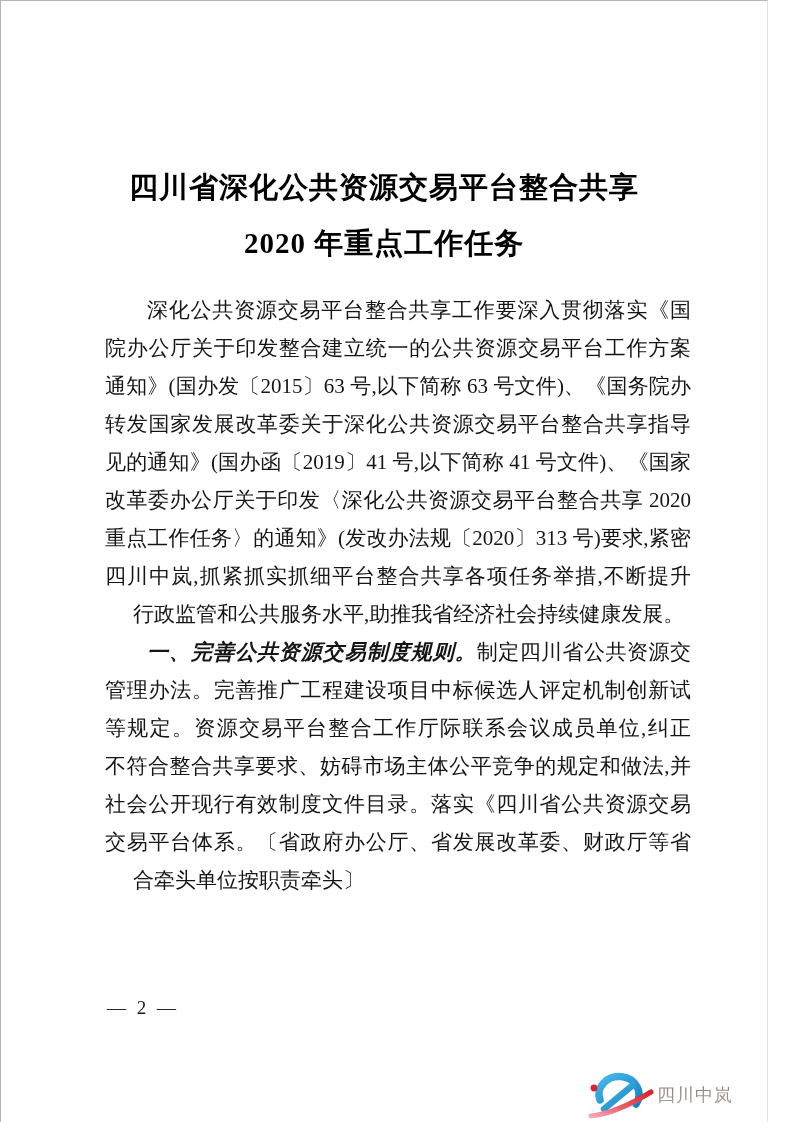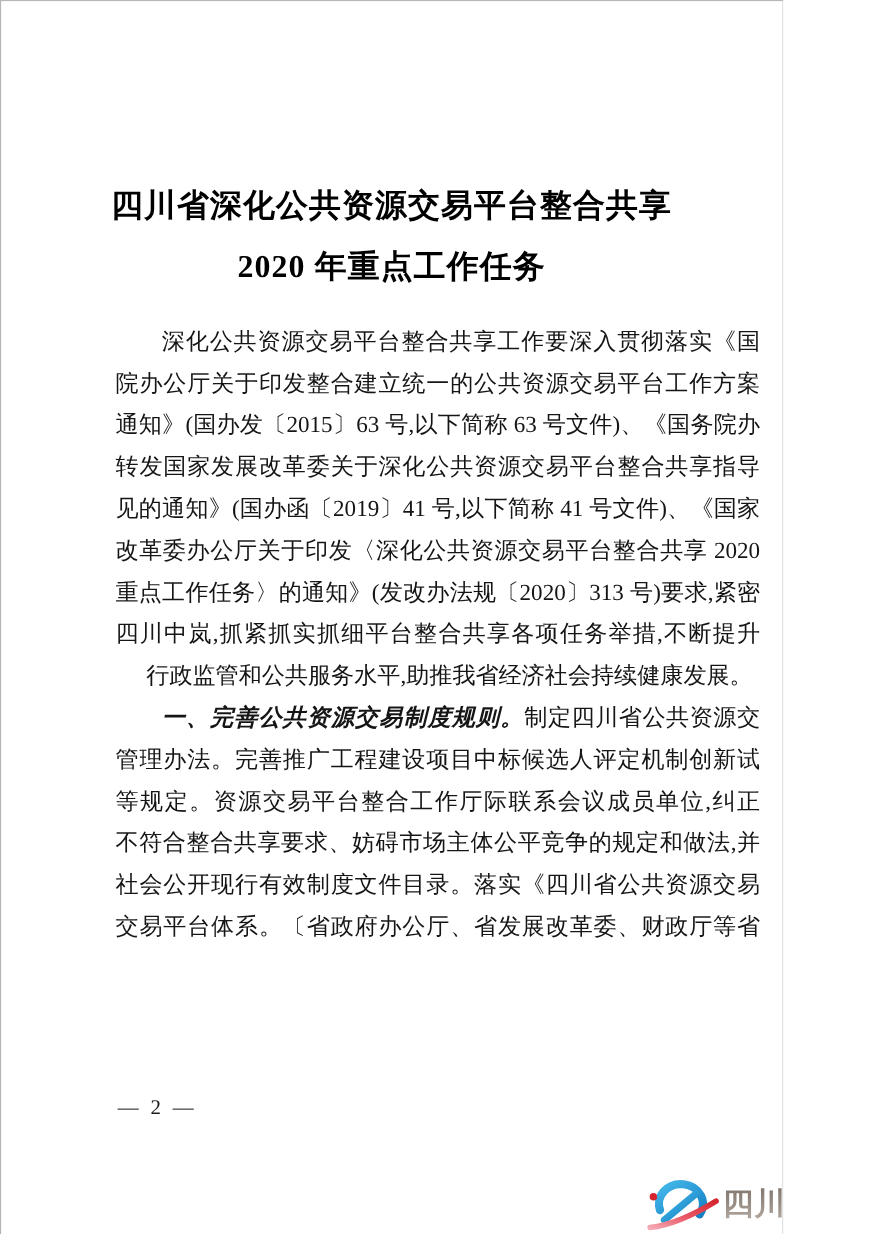--- a/index.html
+++ b/index.html
@@ -1,18 +1,18 @@
 <!DOCTYPE html>
 <html><head>
 <meta charset="utf-8">
 <style>
   html, body { margin: 0; padding: 0; background: #ffffff; }
   .page {
     position: relative;
-    width: 712px;
+    width: 768px;
     height: 1122px;
     background: #ffffff;
     box-sizing: border-box;
     border-top: 1px solid #b5b5b5;
     border-left: 1px solid #b5b5b5;
     border-right: 1px solid #e2e2e2;
     overflow: hidden;
     font-family: "Liberation Serif", "DejaVu Serif", serif;
   }
   .doc-title {
@@ -65,22 +65,22 @@
     position: absolute;
     left: 586px;
     top: 1070px;
     display: flex;
     align-items: center;
   }
   .logo-icon { width: 68px; height: 48px; display: block; }
   .logo-name {
     margin-left: 2px;
     font-family: "Liberation Sans", "DejaVu Sans", sans-serif;
-    font-weight: bold;
-    font-size: 28px;
+    font-weight: normal;
+    font-size: 18px;
     letter-spacing: 1px;
     background: linear-gradient(180deg, #766c64 0%, #948a81 45%, #c3b9b0 100%);
     -webkit-background-clip: text;
     background-clip: text;
     color: transparent;
     line-height: 48px;
     white-space: nowrap;
   }
 </style>
 </head>
@@ -109,20 +109,21 @@
 
     <div>
       <div class="bline indent">
         <span class="lead-bold">一、完善公共资源交易制度规则。</span><span>制定四川省公共资源交易</span>
       </div>
       <div class="bline">管理办法。完善推广工程建设项目中标候选人评定机制创新试点</div>
       <div class="bline">等规定。资源交易平台整合工作厅际联系会议成员单位,纠正</div>
       <div class="bline">不符合整合共享要求、妨碍市场主体公平竞争的规定和做法,并向</div>
       <div class="bline">社会公开现行有效制度文件目录。落实《四川省公共资源交易目</div>
       <div class="bline">交易平台体系。〔省政府办公厅、省发展改革委、财政厅等省公共</div>
+      <div class="bline no-just">合牵头单位按职责牵头〕</div>
     </div>
 
   </div>
 
   <div class="page-num">— 2 —</div>
 
   <div class="logo">
     <svg class="logo-icon" viewBox="0 0 68 48" xmlns="http://www.w3.org/2000/svg">
       <defs>
         <linearGradient id="bg" x1="0" y1="0" x2="1" y2="1">

